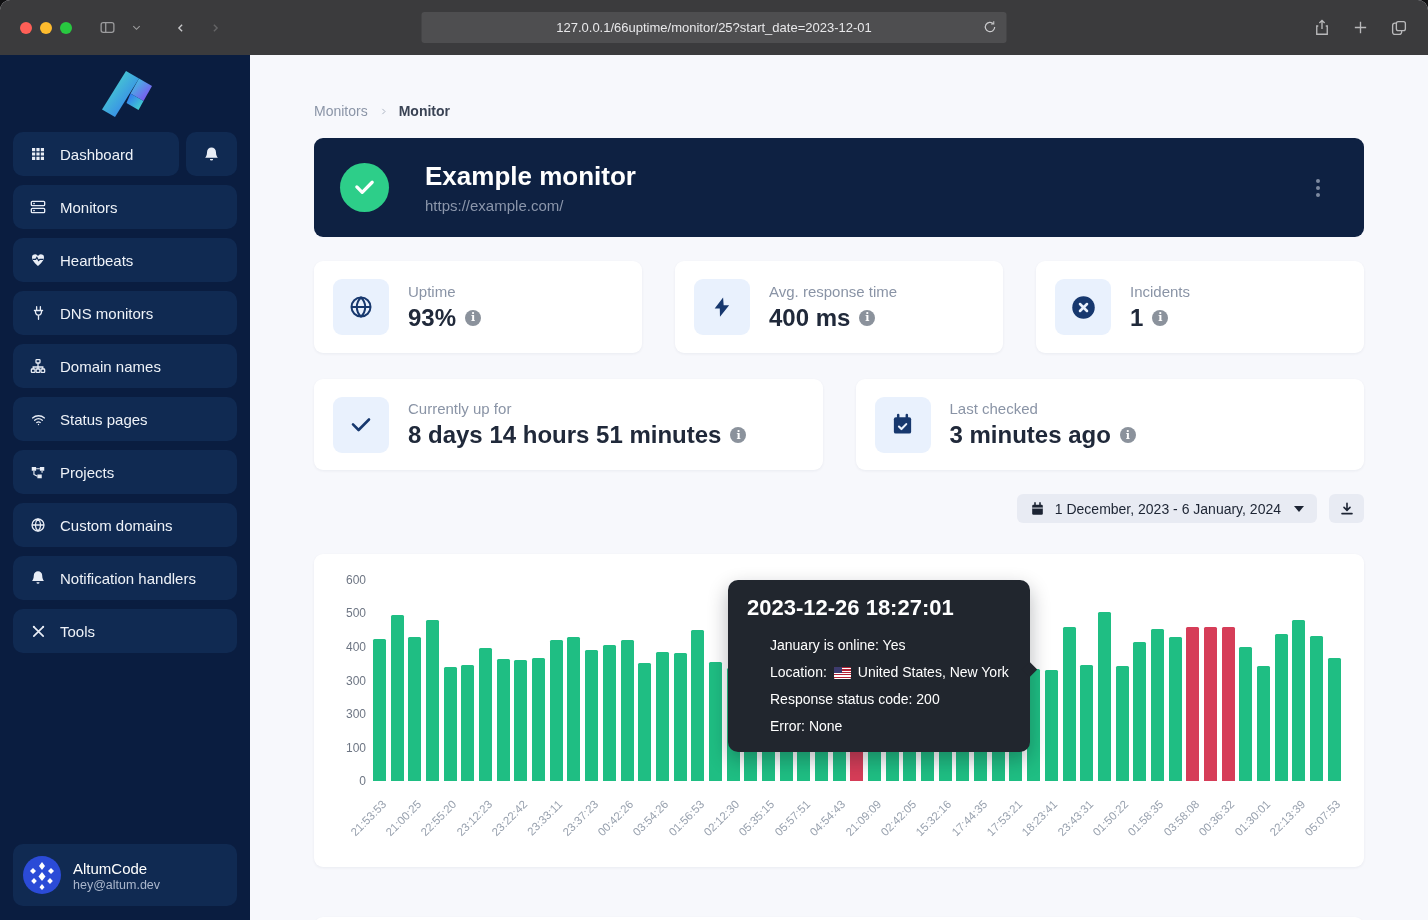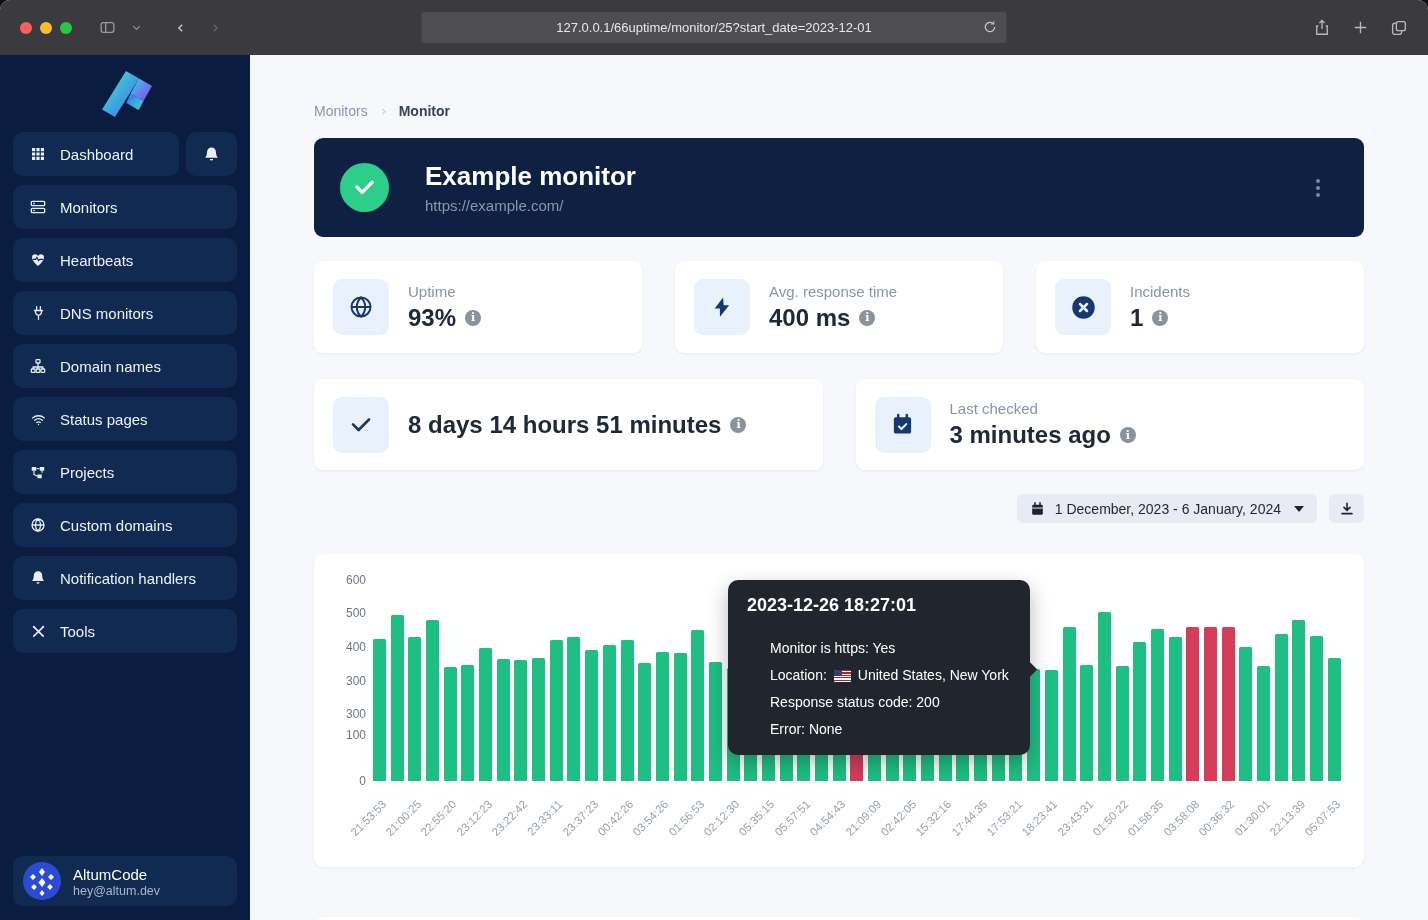--- a/index.html
+++ b/index.html
@@ -20,21 +20,21 @@
 
   
   .sidebar { position:absolute; left:0; top:55px; width:250px; bottom:0; background:#0a1d40; }
   .logo-wrap { display:flex; justify-content:center; padding:15px 0 14px; }
   .nav { padding:0 13px; display:flex; flex-direction:column; gap:9px; }
   .dash-row { display:flex; gap:7px; }
   .side-item { height:44px; background:#102a52; border-radius:10px; display:flex; align-items:center; padding:0 16px; gap:13px; color:#eef2f8; font-size:15px; cursor:pointer; }
   .dash-row .side-item { flex:1; }
   .bell-btn { width:51px; height:44px; background:#102a52; border-radius:10px; display:flex; align-items:center; justify-content:center; color:#fff; }
   .sicon { display:flex; align-items:center; justify-content:center; width:18px; color:#e8edf6; }
-  .user-card { position:absolute; bottom:14px; left:13px; right:13px; height:50px; background:#102a52; border-radius:10px; display:flex; align-items:center; padding:0 10px; gap:12px; }
+  .user-card { position:absolute; bottom:14px; left:13px; right:13px; height:62px; background:#102a52; border-radius:10px; display:flex; align-items:center; padding:0 10px; gap:12px; }
   .user-name { color:#fff; font-size:15px; line-height:19px; }
   .user-email { color:#aab6cc; font-size:12.5px; }
 
   
   .main { position:absolute; left:250px; top:55px; right:0; bottom:0; background:#f7f8fc; padding:48px 64px 0; overflow:hidden; }
   .breadcrumb { display:flex; align-items:center; gap:11px; font-size:14px; color:#8b95a7; margin-bottom:19px; }
   .crumb-sep { color:#aab2c0; font-size:13px; }
   .crumb-current { color:#3a4354; font-weight:bold; }
 
   .header-card { height:99px; background:#0e2142; border-radius:9px; display:flex; align-items:center; padding:0 38px 0 26px; margin-bottom:24px; }
@@ -62,21 +62,21 @@
   
   .chart-card { position:relative; background:#fff; border-radius:9px; height:313px; box-shadow:0 1px 3px rgba(25,35,70,.06); margin-bottom:50px; }
   .y-axis { position:absolute; left:0; top:26px; width:52px; height:201px; }
   .y-label { position:absolute; right:0; width:52px; text-align:right; font-size:12px; color:#6e7684; }
   .plot { position:absolute; left:59px; top:26px; width:975px; height:201px; }
   .bar { position:absolute; bottom:0; width:13px; border-radius:1.5px 1.5px 0 0; cursor:pointer; }
   .x-labels { position:absolute; left:59px; top:232px; width:975px; height:78px; }
   .x-label { position:absolute; top:12px; width:66px; text-align:right; font-size:11.5px; color:#98a1ae; transform:rotate(-45deg); transform-origin:100% 0; white-space:nowrap; }
 
   .tooltip { position:absolute; left:414px; top:26px; width:302px; background:#21262e; border-radius:10px; padding:15px 19px 12px; color:#fff; z-index:5; box-shadow:0 8px 20px rgba(10,15,25,.3); }
-  .tt-title { font-size:18px; font-weight:bold; margin-bottom:19px; }
+  .tt-title { font-size:22px; font-weight:bold; margin-bottom:11px; }
   .tt-row { font-size:14px; line-height:27px; display:flex; align-items:center; }
   .tt-indent { padding-left:23px; }
   .tt-marker { width:13px; height:13px; background:#22c38b; border:1.5px solid #47dba6; border-radius:2.5px; margin-right:9px; flex:none; }
   .tt-arrow { position:absolute; right:-5px; top:84px; width:11px; height:11px; background:#21262e; transform:rotate(45deg); }
   .flag { position:relative; width:17px; height:12px; margin:0 7px; display:inline-block; background:repeating-linear-gradient(#b22234 0 1.2px,#fff 1.2px 2.4px); border-radius:1px; overflow:hidden; flex:none; }
   .flag::after { content:""; position:absolute; left:0; top:0; width:8px; height:6px; background:#3c3b6e; }
 
   .bottom-sliver { height:40px; background:#fff; border-radius:9px; box-shadow:0 1px 3px rgba(25,35,70,.06); }
 
   svg { display:block; }
@@ -381,20 +381,21 @@
     </div>
 
     <div class="two-row">
       <div class="stat-card">
         <span class="icon-tile">
           <svg width="24" height="24" viewBox="0 0 24 24" fill="none" stroke="currentColor" stroke-width="2.6" stroke-linecap="round" stroke-linejoin="round">
               <path d="M20 6.5L9.6 17 4 11.4"></path>
             </svg>
         </span>
         <span>
+          <div class="stat-label">Currently up for</div>
           <div class="stat-value-row">
             <span class="stat-value">8 days 14 hours 51 minutes</span>
             <span class="info-dot">i</span>
           </div>
         </span>
       </div>
       <div class="stat-card">
         <span class="icon-tile">
           <svg width="23" height="23" viewBox="0 0 24 24">
               <rect x="3" y="4.5" width="18" height="17" rx="2" fill="currentColor"></rect>
@@ -429,21 +430,21 @@
           <svg width="16" height="16" viewBox="0 0 24 24" fill="none" stroke="currentColor" stroke-width="2.4" stroke-linecap="round" stroke-linejoin="round">
               <path d="M12 3.5v10M7.5 9.5l4.5 4.5 4.5-4.5M4.5 19h15"></path>
             </svg>
         </span>
       </button>
     </div>
 
     <div class="chart-card">
       <div class="y-axis">
           <div class="y-label" style="top: 194px;">0</div>
-          <div class="y-label" style="top: 148px;">100</div>
+          <div class="y-label" style="top: 161px;">100</div>
           <div class="y-label" style="top: 127px;">300</div>
           <div class="y-label" style="top: 94px;">300</div>
           <div class="y-label" style="top: 60px;">400</div>
           <div class="y-label" style="top: 26px;">500</div>
           <div class="y-label" style="top: -7px;">600</div>
         </div>
       <div class="plot">
           <div class="bar" style="left: 0px; height: 142px; background: rgb(31, 190, 131);"></div>
           <div class="bar" style="left: 17.68px; height: 166px; background: rgb(31, 190, 131);"></div>
           <div class="bar" style="left: 35.36px; height: 144px; background: rgb(31, 190, 131);"></div>
@@ -526,21 +527,21 @@
           <div class="x-label" style="left: 718.42px;">01:58:35</div>
           <div class="x-label" style="left: 753.78px;">03:58:08</div>
           <div class="x-label" style="left: 789.14px;">00:36:32</div>
           <div class="x-label" style="left: 824.5px;">01:30:01</div>
           <div class="x-label" style="left: 859.86px;">22:13:39</div>
           <div class="x-label" style="left: 895.22px;">05:07:53</div>
         </div>
 
       <div class="tooltip">
         <div class="tt-title">2023-12-26 18:27:01</div>
-        <div class="tt-row tt-indent">Monitor is https: Yes</div>
+        <div class="tt-row tt-indent">January is online: Yes</div>
         <div class="tt-row tt-indent">
           <span>Location:</span>
           <span class="flag"></span>
           <span>United States, New York</span>
         </div>
         <div class="tt-row tt-indent">Response status code: 200</div>
         <div class="tt-row tt-indent">Error: None</div>
         <div class="tt-arrow"></div>
       </div>
     </div>

